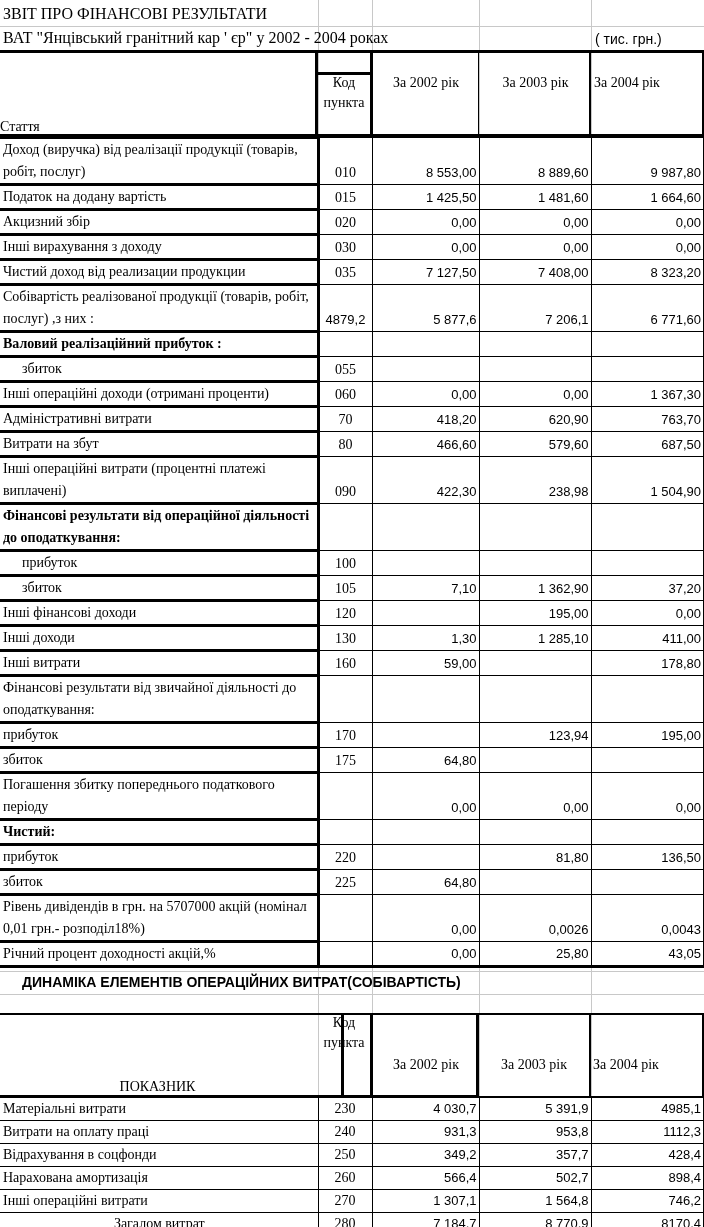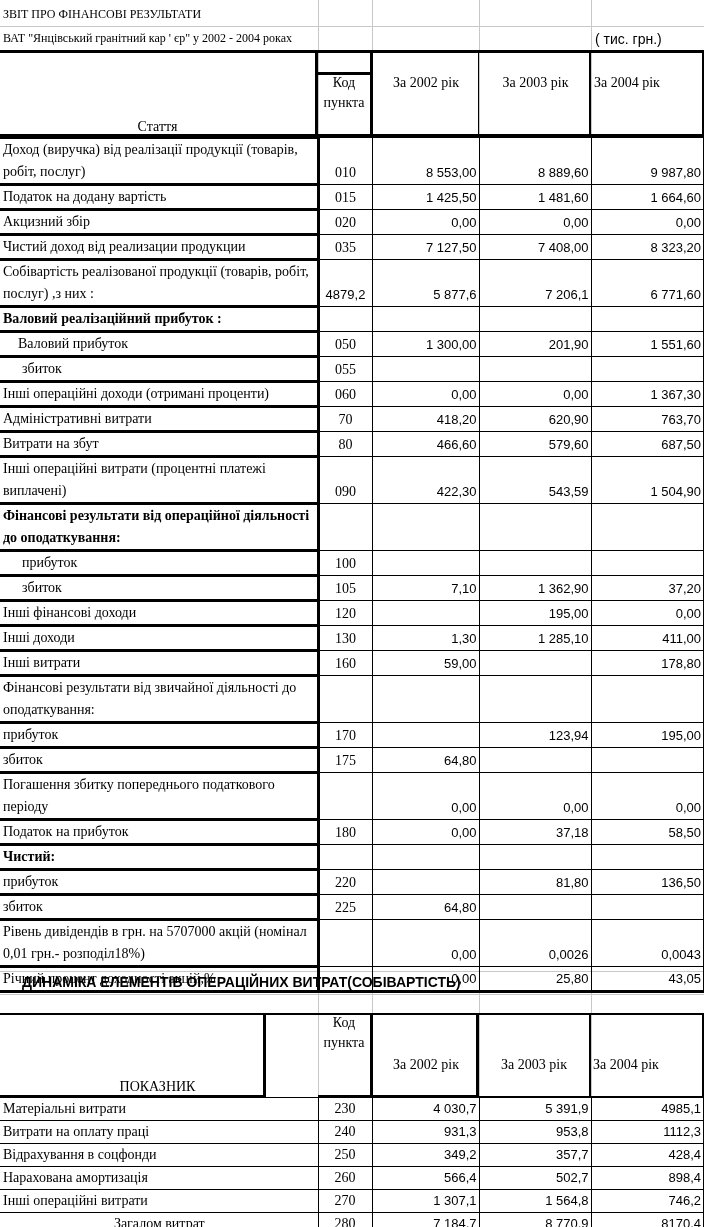--- a/index.html
+++ b/index.html
@@ -3,21 +3,21 @@
 <meta charset="utf-8">
 <style>
   html, body { margin:0; padding:0; background:#ffffff; }
   body { width:704px; height:1227px; position:relative; overflow:hidden;
          font-family:"Liberation Serif", serif; font-size:14px; color:#000; }
   .sheet { position:absolute; left:0; top:0; width:704px; height:1227px; }
   
   .grid-v { position:absolute; top:0; width:1px; height:1227px; background:#c8c8c8; }
   .grid-h { position:absolute; left:0; height:1px; width:704px; background:#c8c8c8; }
   .cell { position:absolute; box-sizing:border-box; overflow:hidden; white-space:nowrap; line-height:22px; }
-  .title { font-size:12px; padding-left:3px; line-height:24px; }
+  .title { font-size:16px; padding-left:3px; line-height:24px; }
   .title2 { font-family:"Liberation Sans", sans-serif; font-weight:bold; font-size:14px; padding-left:22px; line-height:22px; }
   .unit { font-family:"Liberation Sans", sans-serif; font-size:14px; padding-left:4px; line-height:24px; }
   table.rep { position:absolute; left:0; border-collapse:collapse; table-layout:fixed; }
   table.rep td { padding:0 2px; vertical-align:bottom; line-height:22px; overflow:hidden; white-space:nowrap; box-sizing:border-box; }
   td.lbl { border-top:3px solid #000; border-bottom:3px solid #000; border-right:3px solid #000; padding-left:3px !important; }
   td.lbl.wrap { white-space:normal; line-height:22px; }
   td.lbl.bold { font-weight:bold; }
   td.lbl.ind1 { padding-left:18px !important; }
   td.lbl.ind2 { padding-left:22px !important; }
   td.code { border:1px solid #000; text-align:center; font-family:"Liberation Serif", serif; }
@@ -42,21 +42,21 @@
   <div class="grid-h" style="top:26px"></div>
   <div class="grid-h" style="top:971px"></div>
   <div class="grid-h" style="top:994px"></div>
 
   <div class="cell title" style="left:0;top:2px;width:372px;height:24px;">ЗВІТ ПРО ФІНАНСОВІ РЕЗУЛЬТАТИ</div>
   <div class="cell title" style="left:0;top:26px;width:479px;height:24px;">ВАТ "Янцівський гранітний кар ' єр" у 2002 - 2004 роках</div>
   <div class="cell unit" style="left:591px;top:27px;width:113px;height:24px;">( тис. грн.)</div>
 
   <div class="hdr" style="left:0;top:50px;width:704px;height:87px;border-top:3px solid #000;border-bottom:3px solid #000;"></div>
   <div class="hdr" style="left:0;top:50px;width:318px;height:87px;border-right:3px solid #000;">
-    <span class="hdr-text" style="left:0;width:315px;text-align:center;bottom:2px;">Стаття</span>
+    <span class="hdr-text" style="left:0;width:315px;bottom:2px;">Стаття</span>
   </div>
   <div class="hdr" style="left:318px;top:50px;width:55px;height:87px;border-right:3px solid #000;">
     <div style="position:absolute;left:0;right:0;top:22px;border-top:3px solid #000;"></div>
     <span class="hdr-text" style="left:0;width:52px;text-align:center;top:25px;">Код</span>
     <span class="hdr-text" style="left:0;width:52px;text-align:center;top:45px;">пункта</span>
   </div>
   <div class="hdr" style="left:373px;top:50px;width:106px;height:87px;border-right:1px solid #000;">
     <span class="hdr-text" style="left:0;width:106px;text-align:center;top:25px;">За 2002 рік</span>
   </div>
   <div class="hdr" style="left:480px;top:50px;width:111px;height:87px;border-right:2px solid #000;">
@@ -89,20 +89,27 @@
           <td class="num">1 481,60</td>
           <td class="num c2004">1 664,60</td>
         </tr>
         <tr style="height: 23px;">
           <td class="lbl wrap">Акцизний збір</td>
           <td class="code">020</td>
           <td class="num">0,00</td>
           <td class="num">0,00</td>
           <td class="num c2004">0,00</td>
         </tr>
+        <tr style="height: 23px;">
+          <td class="lbl wrap">Інші вирахування з доходу</td>
+          <td class="code">030</td>
+          <td class="num">0,00</td>
+          <td class="num">0,00</td>
+          <td class="num c2004">0,00</td>
+        </tr>
         <tr style="height: 23px; padding-left: 21px;">
           <td class="lbl wrap">Чистий доход  від реализации продукции</td>
           <td class="code">035</td>
           <td class="num">7 127,50</td>
           <td class="num">7 408,00</td>
           <td class="num c2004">8 323,20</td>
         </tr>
         <tr style="height: 44px;">
           <td class="lbl wrap">Собівартість реалізованої продукції (товарів, робіт, послуг) ,з них :</td>
           <td class="code sans">4879,2</td>
@@ -111,27 +118,20 @@
           <td class="num c2004">6 771,60</td>
         </tr>
         <tr style="height: 23px;">
           <td class="lbl wrap bold">Валовий реалізаційний прибуток :</td>
           <td class="code"></td>
           <td class="num"></td>
           <td class="num"></td>
           <td class="num c2004"></td>
         </tr>
         <tr style="height: 23px;">
-          <td class="lbl wrap ind1">Валовий прибуток</td>
-          <td class="code">050</td>
-          <td class="num">1 300,00</td>
-          <td class="num">201,90</td>
-          <td class="num c2004">1 551,60</td>
-        </tr>
-        <tr style="height: 23px;">
           <td class="lbl wrap ind2">збиток</td>
           <td class="code">055</td>
           <td class="num"></td>
           <td class="num"></td>
           <td class="num c2004"></td>
         </tr>
         <tr style="height: 23px;">
           <td class="lbl wrap">Інші операційні доходи (отримані проценти)</td>
           <td class="code">060</td>
           <td class="num">0,00</td>
@@ -149,21 +149,21 @@
           <td class="lbl wrap">Витрати на збут</td>
           <td class="code">80</td>
           <td class="num">466,60</td>
           <td class="num">579,60</td>
           <td class="num c2004">687,50</td>
         </tr>
         <tr style="height: 44px;">
           <td class="lbl wrap">Інші операційні витрати (процентні платежі виплачені)</td>
           <td class="code">090</td>
           <td class="num">422,30</td>
-          <td class="num">543,59</td>
+          <td class="num">238,98</td>
           <td class="num c2004">1 504,90</td>
         </tr>
         <tr style="height: 44px;">
           <td class="lbl wrap bold">Фінансові результати від операційної діяльності до оподаткування:</td>
           <td class="code"></td>
           <td class="num"></td>
           <td class="num"></td>
           <td class="num c2004"></td>
         </tr>
         <tr style="height: 23px;">
@@ -223,27 +223,20 @@
           <td class="num c2004"></td>
         </tr>
         <tr style="height: 44px;">
           <td class="lbl wrap">Погашення збитку попереднього податкового періоду</td>
           <td class="code"></td>
           <td class="num">0,00</td>
           <td class="num">0,00</td>
           <td class="num c2004">0,00</td>
         </tr>
         <tr style="height: 23px;">
-          <td class="lbl wrap">Податок на прибуток</td>
-          <td class="code">180</td>
-          <td class="num">0,00</td>
-          <td class="num">37,18</td>
-          <td class="num c2004">58,50</td>
-        </tr>
-        <tr style="height: 23px;">
           <td class="lbl wrap bold">Чистий:</td>
           <td class="code"></td>
           <td class="num"></td>
           <td class="num"></td>
           <td class="num c2004"></td>
         </tr>
         <tr style="height: 23px;">
           <td class="lbl wrap">прибуток</td>
           <td class="code">220</td>
           <td class="num"></td>
@@ -270,21 +263,21 @@
           <td class="num" style="border-bottom: 3px solid rgb(0, 0, 0);">0,00</td>
           <td class="num" style="border-bottom: 3px solid rgb(0, 0, 0);">25,80</td>
           <td class="num c2004" style="border-bottom: 3px solid rgb(0, 0, 0);">43,05</td>
         </tr>
       </tbody>
   </table>
 
   <div class="cell title2" style="left:0;top:971px;width:591px;height:23px;">ДИНАМІКА ЕЛЕМЕНТІВ ОПЕРАЦІЙНИХ ВИТРАТ(СОБІВАРТІСТЬ)</div>
 
   <div class="hdr" style="left:0;top:1013px;width:704px;height:85px;border-top:2px solid #000;"></div>
-  <div class="hdr" style="left:0;top:1013px;width:266px;height:85px;border-right:3px solid #000;border-bottom:3px solid #000;">
+  <div class="hdr" style="left:0;top:1013px;width:344px;height:85px;border-right:3px solid #000;border-bottom:3px solid #000;">
     <span class="hdr-text" style="left:0;width:315px;text-align:center;bottom:0;">ПОКАЗНИК</span>
   </div>
   <div class="hdr" style="left:318px;top:1013px;width:55px;height:85px;border-right:3px solid #000;border-bottom:3px solid #000;">
     <span class="hdr-text" style="left:0;width:52px;text-align:center;top:2px;">Код</span>
     <span class="hdr-text" style="left:0;width:52px;text-align:center;top:22px;">пункта</span>
   </div>
   <div class="hdr" style="left:373px;top:1013px;width:106px;height:85px;border-right:3px solid #000;border-bottom:3px solid #000;">
     <span class="hdr-text" style="left:0;width:106px;text-align:center;top:44px;">За 2002 рік</span>
   </div>
   <div class="hdr" style="left:479px;top:1013px;width:112px;height:85px;border-right:2px solid #000;border-bottom:2px solid #000;">

